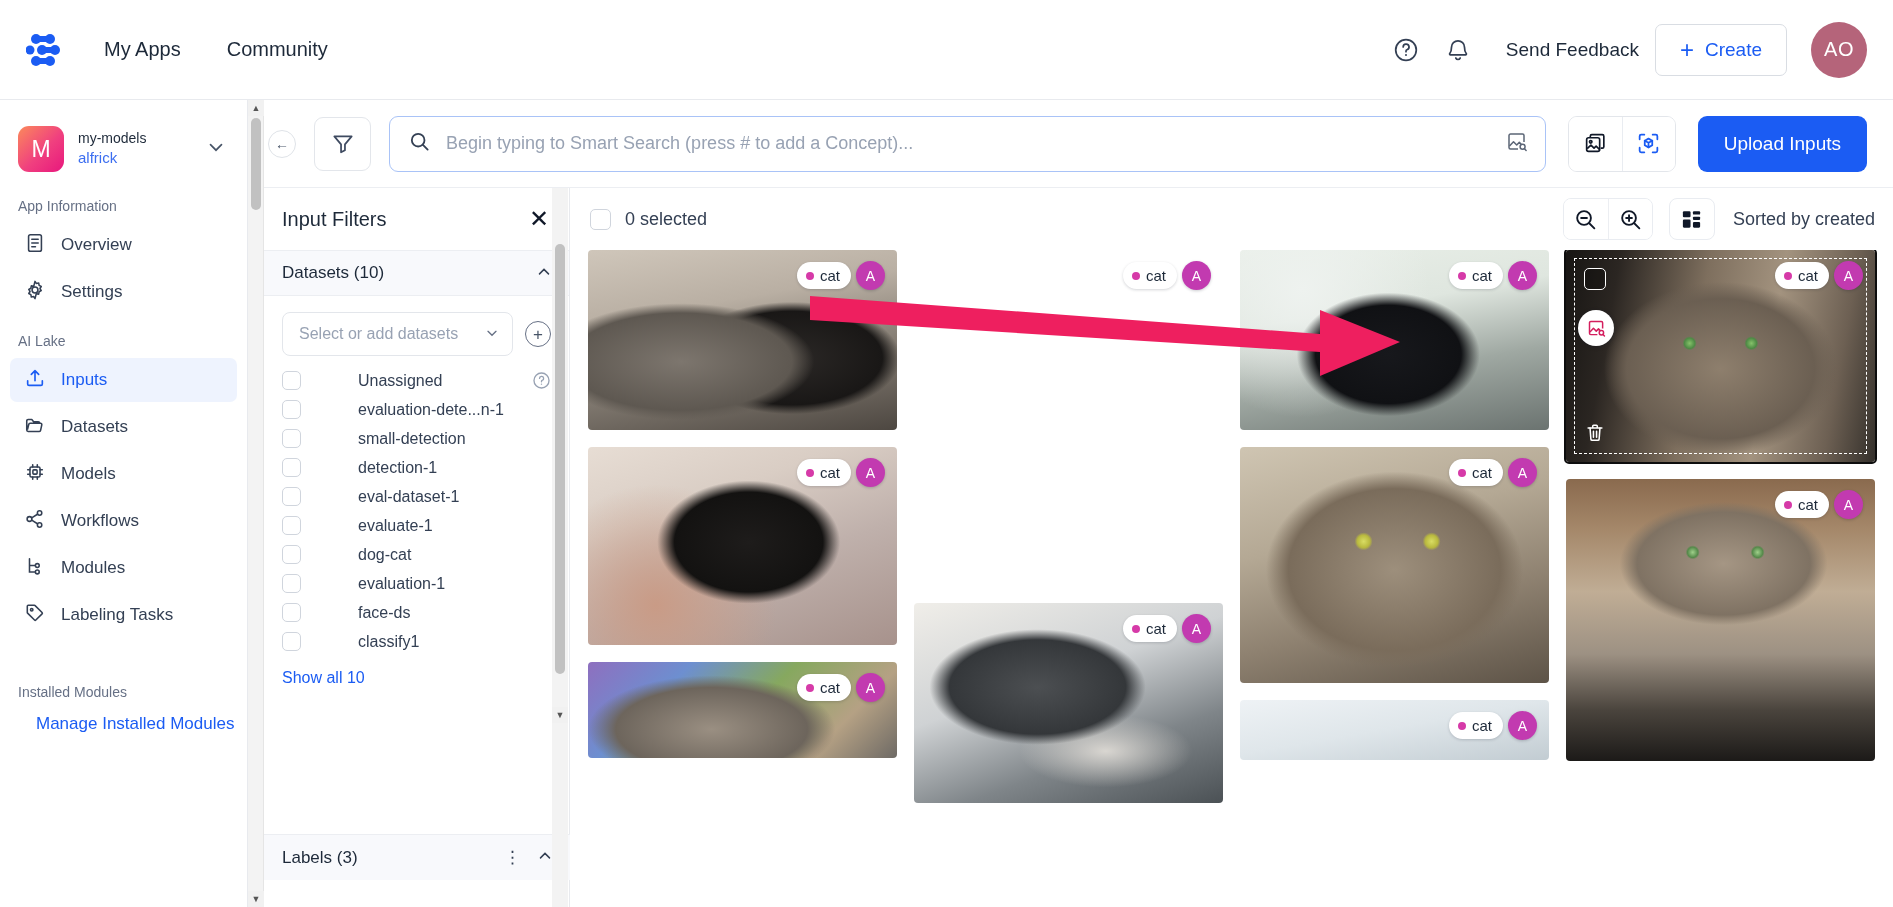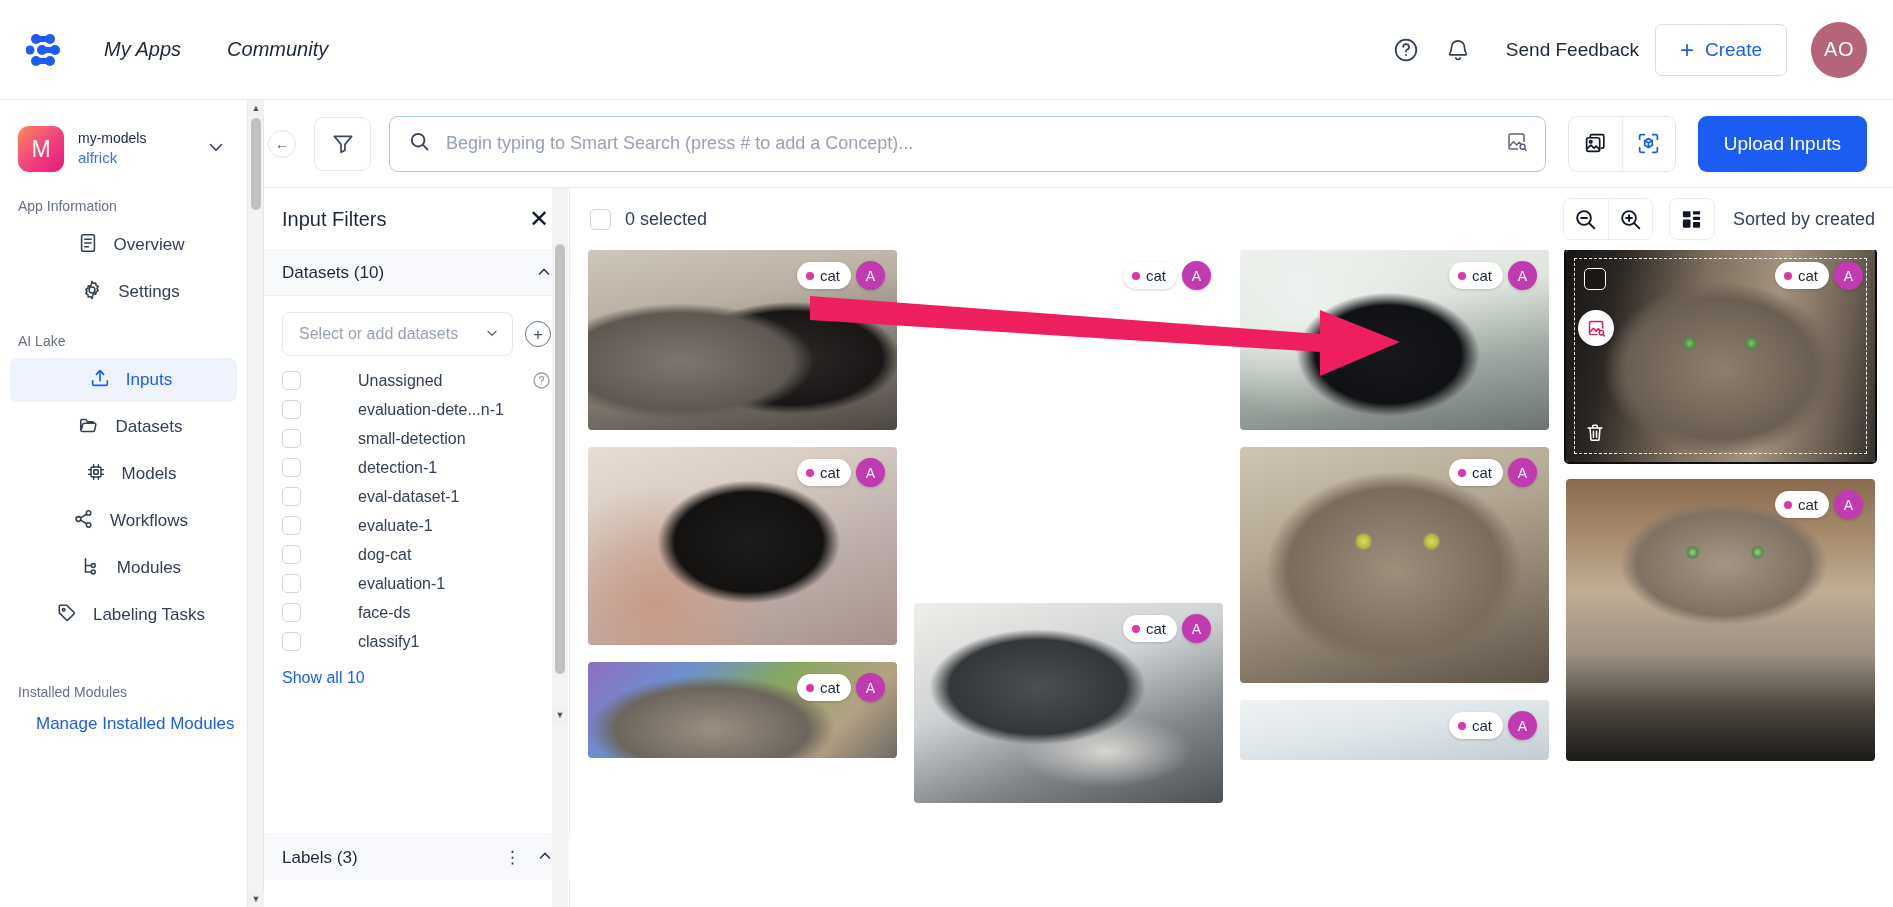--- a/index.html
+++ b/index.html
@@ -12,21 +12,21 @@
   }
   .app { position: relative; width: 1893px; height: 907px; }
 
   
   .topbar {
     position: absolute; top: 0; left: 0; width: 1893px; height: 100px;
     background: #fff; border-bottom: 1px solid #e8eaee;
     display: flex; align-items: center; padding: 0 26px 0 18px;
   }
   .logo { width: 56px; height: 46px; display: flex; align-items: center; justify-content: center; }
-  .nav-links { display: flex; gap: 46px; margin-left: 30px; font-style: italic; }
+  .nav-links { display: flex; gap: 46px; margin-left: 30px; }
   .nav-link { font-size: 20px; color: #1d2939; cursor: pointer; }
   .topbar-right { margin-left: auto; display: flex; align-items: center; gap: 0; }
   .icon-btn { width: 52px; height: 52px; display: flex; align-items: center; justify-content: center; cursor: pointer; }
   .send-feedback { font-size: 19px; color: #1d2939; margin: 0 16px 0 22px; cursor: pointer; }
   .create-btn {
     display: flex; align-items: center; gap: 11px;
     border: 1px solid #d9dde3; border-radius: 7px;
     height: 52px; padding: 0 24px; background: #fff; cursor: pointer;
   }
   .create-btn .plus { font-size: 24px; color: #1b5cf3; line-height: 1; }
@@ -50,21 +50,21 @@
     color: #fff; font-size: 23px; display: flex; align-items: center; justify-content: center;
   }
   .app-meta { margin-left: 14px; line-height: 1.28; }
   .app-name { font-size: 14px; color: #1d2939; }
   .app-user { font-size: 15px; color: #3c6ef0; }
   .app-caret { margin-left: auto; margin-right: 8px; color: #475467; }
   .sect-label { font-size: 14px; color: #667085; padding: 16px 0 6px 18px; }
   .nav-item {
     display: flex; align-items: center; gap: 15px;
     height: 44px; margin: 3px 10px; padding-left: 14px;
-    border-radius: 7px; cursor: pointer; color: #344054; font-size: 17px; justify-content: center;
+    border-radius: 7px; cursor: pointer; color: #344054; font-size: 17px;
   }
   .nav-item.active { background: #eef3fe; color: #1b5cf3; }
   .nav-item.active svg { stroke: #1b5cf3; }
   .nav-item svg { stroke: #344054; }
   .manage-link { font-size: 17px; color: #1b5cf3; padding: 8px 0 0 36px; cursor: pointer; }
 
   
   .sb-scroll {
     position: absolute; top: 100px; left: 248px; width: 16px; height: 807px;
     background: #f3f3f3; border-right: 1px solid #e5e5e5;

